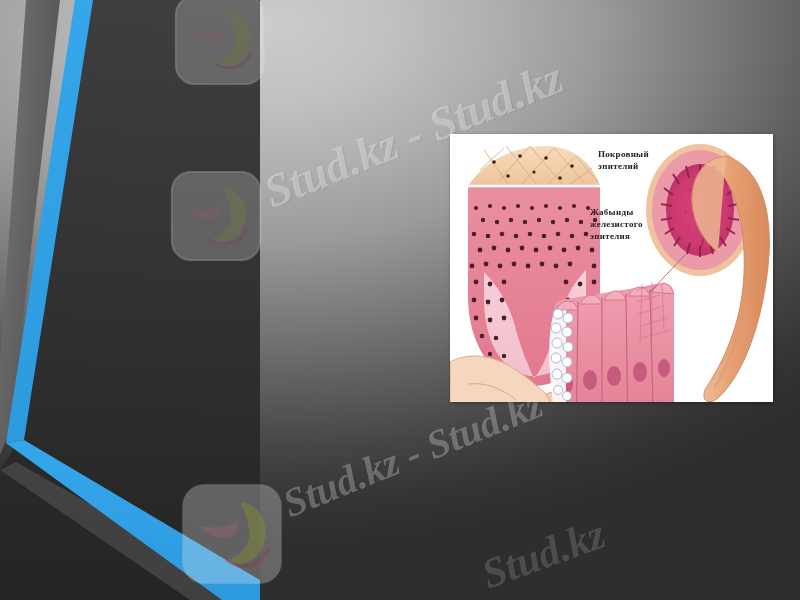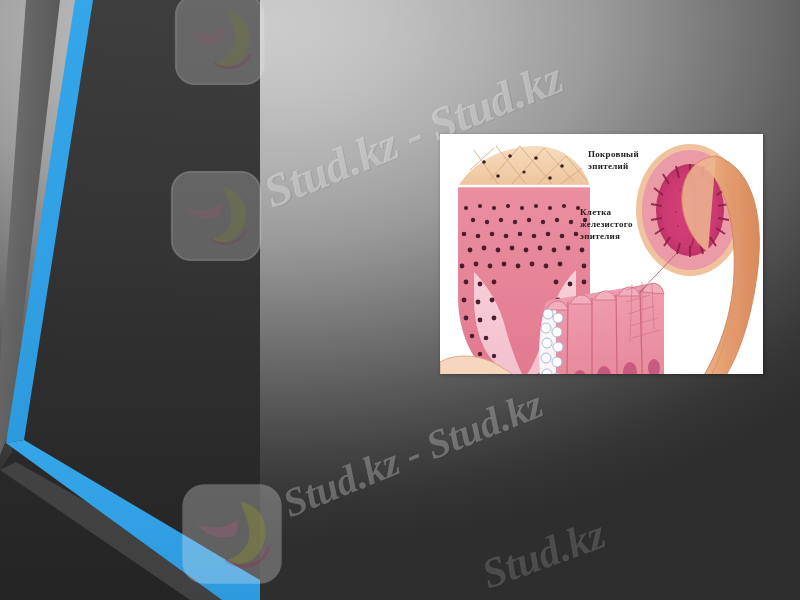--- a/index.html
+++ b/index.html
@@ -65,24 +65,24 @@
     font-size: 22px;
     line-height: 31px;
     color: #1a1a1a;
     text-indent: 10px;
     text-shadow: 0 1px 0 rgba(255,255,255,0.25);
   }
 
   
   #picture {
     position: absolute;
-    left: 440px;
+    left: 450px;
     top: 134px;
     width: 323px;
-    height: 240px;
+    height: 268px;
     background: #ffffff;
     box-shadow: 1px 1px 4px rgba(0,0,0,0.35);
     overflow: hidden;
   }
   #picture svg { display: block; }
 
   .pic-label {
     position: absolute;
     font-family: "Liberation Serif", serif;
     font-weight: bold;
@@ -444,18 +444,18 @@
         </g>
 
         <path d="M236 120 L200 158" stroke="#9b5a63" stroke-width="1" fill="none" opacity="0.8"></path>
 
         <path d="M104 300 C130 312 190 314 224 298 L224 308 C200 318 136 318 104 308 Z" fill="#da8298" opacity="0.8"></path>
       </g>
     </svg>
 
     <div class="pic-label" id="label-kroven">Покровный
 эпителий</div>
-    <div class="pic-label" id="label-kletka">Клетка
+    <div class="pic-label" id="label-kletka">Жабынды
 железистого
 эпителия</div>
   </div>
 
 </div>
 
 </body></html>

